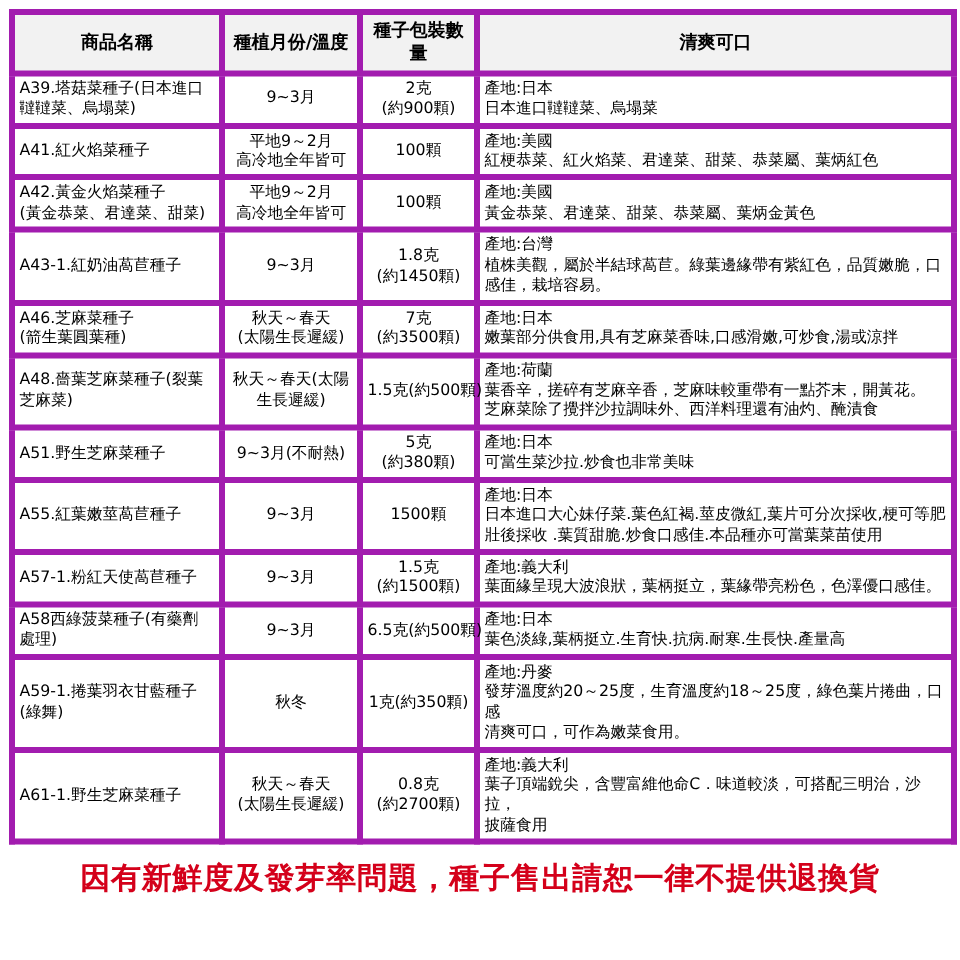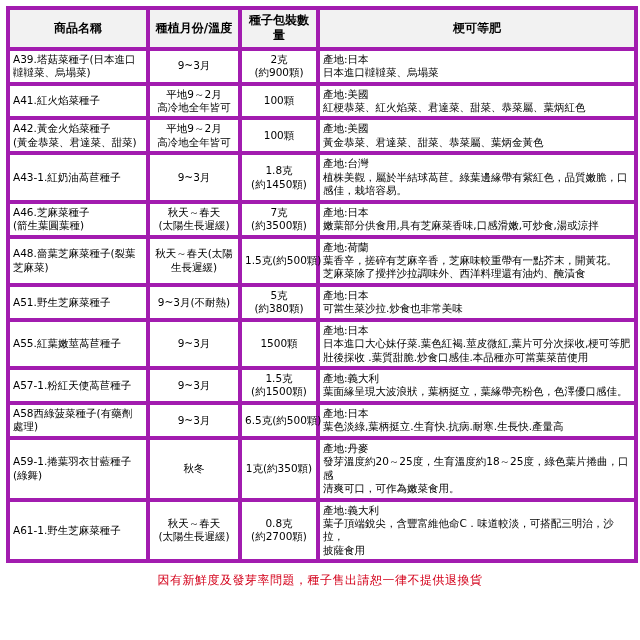--- a/index.html
+++ b/index.html
@@ -65,42 +65,42 @@
     margin-top: 20px;
   }
   .cellline { display: block; white-space: nowrap; }
   .desc .cellline { white-space: normal; }
   td.name .cellline { white-space: normal; }
 
   .footer-note {
     margin-top: 9px;
     text-align: center;
     color: #d4001a;
-    font-weight: normal;
-    font-size: 12px;
+    font-weight: bold;
+    font-size: 20px;
     letter-spacing: 0.5px;
   }
 </style>
 </head>
 <body>
 
 <div class="sheet">
   <table class="seed-table">
     <colgroup>
       <col class="c-name">
       <col class="c-month">
       <col class="c-qty">
       <col class="c-desc">
     </colgroup>
     <thead>
       <tr>
         <th>商品名稱</th>
         <th>種植月份/溫度</th>
         <th>種子包裝數量</th>
-        <th>梗可等肥</th>
+        <th>清爽可口</th>
       </tr>
     </thead>
     <tbody>
 
       <tr>
         <td class="name">
           <span class="cellline">A39.塔菇菜種子(日本進口</span>
           <span class="cellline">韃韃菜、烏塌菜)</span>
         </td>
         <td class="month">

